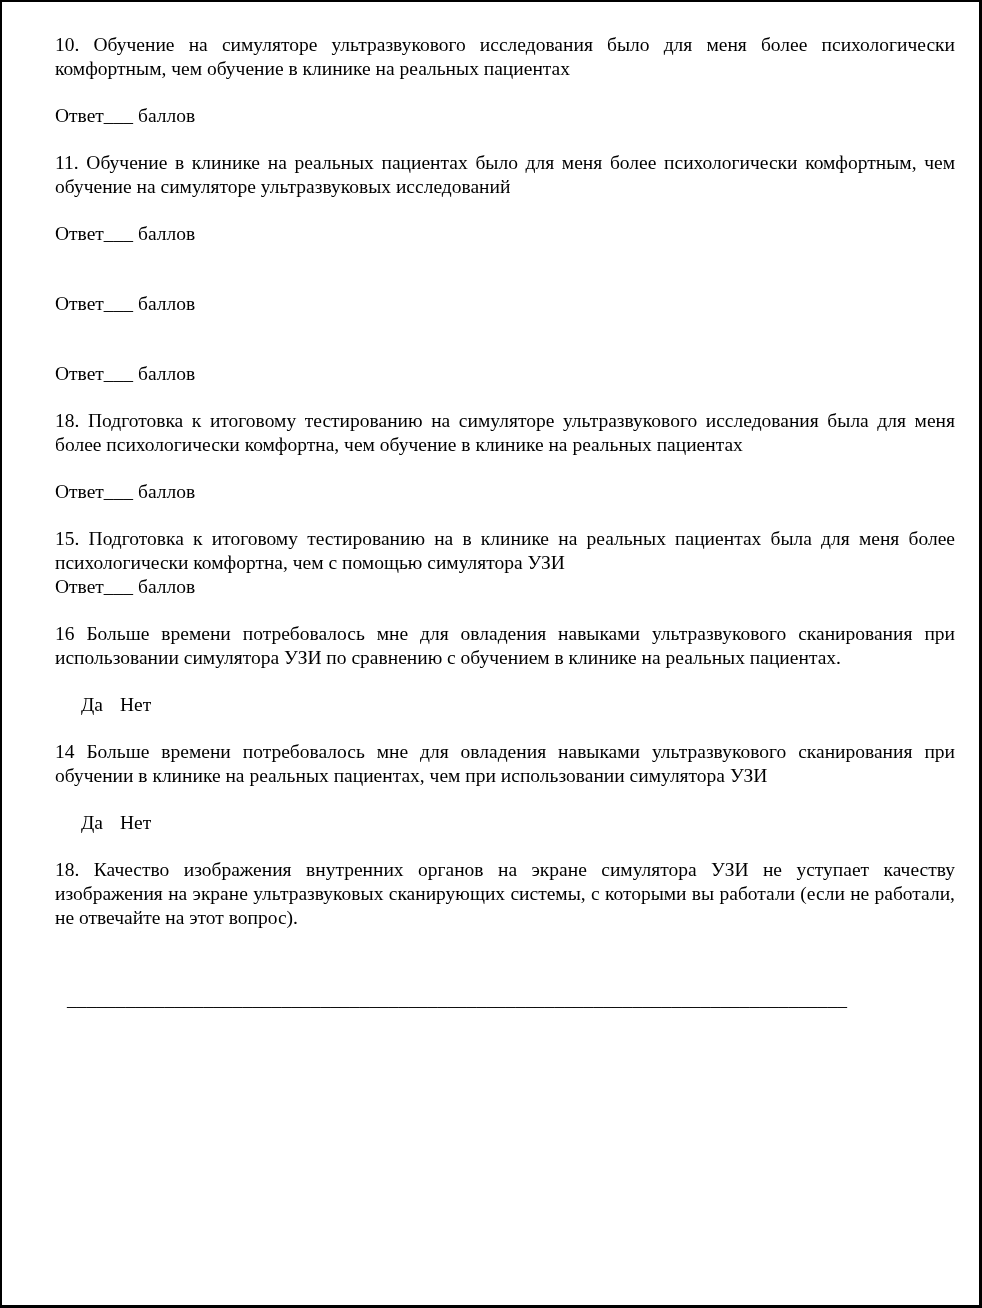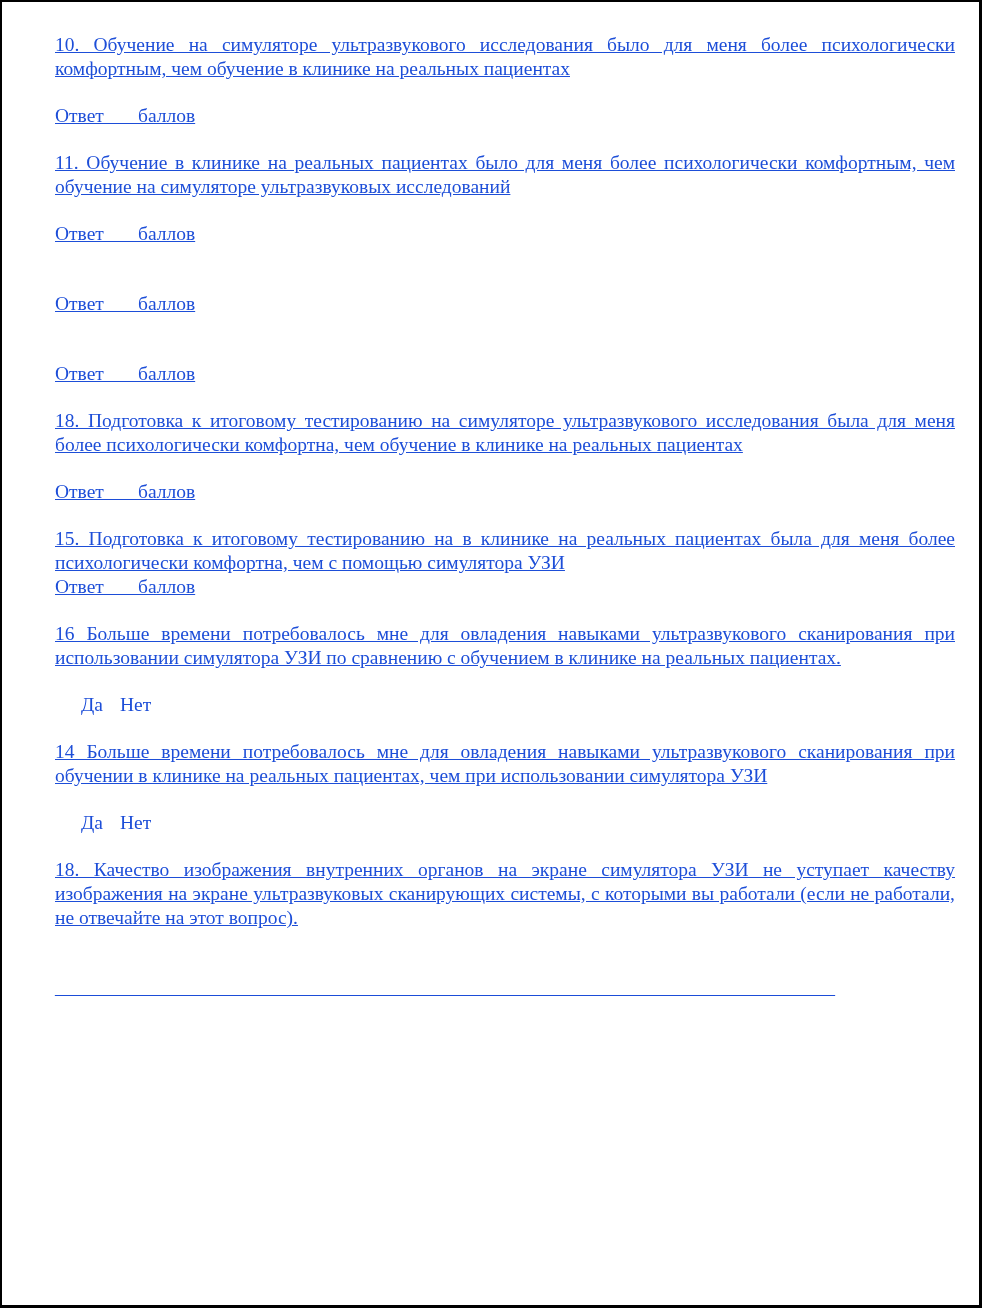--- a/index.html
+++ b/index.html
@@ -9,29 +9,29 @@
       width: 982px; height: 1308px;
       box-sizing: border-box;
       border: 2px solid #000;
       border-right-width: 3px;
       border-bottom-width: 3px;
       background: #fff;
     }
     .content {
       position: absolute; left: 53px; top: 31px; width: 900px;
       font-family: "Liberation Serif", "DejaVu Serif", serif;
-      font-size: 19.5px; line-height: 24px; color: #1d4ed8; text-decoration: underline;
+      font-size: 19.5px; line-height: 24px; color: #000000;
     }
     .q { text-align: justify; margin: 0; }
     .ans { margin: 0; white-space: pre; }
     .gap { height: 23px; }
     .yn span { display: inline-block; }
     .yn .yes { margin-right: 17px; margin-left: 26px; }
     .bold { font-weight: bold; }
-    .rule { margin: 0; white-space: pre; letter-spacing: 0; }
+    .rule { margin: 12px; white-space: pre; letter-spacing: 0; }
   </style>
 </head>
 <body>
 
 <div class="page">
   <div class="content">
 
     <p class="q">10. Обучение на симуляторе ультразвукового исследования было для меня более психологически комфортным, чем обучение в клинике на реальных пациентах</p>
     <div class="gap"></div>
     <p class="ans">Ответ___ баллов</p>

